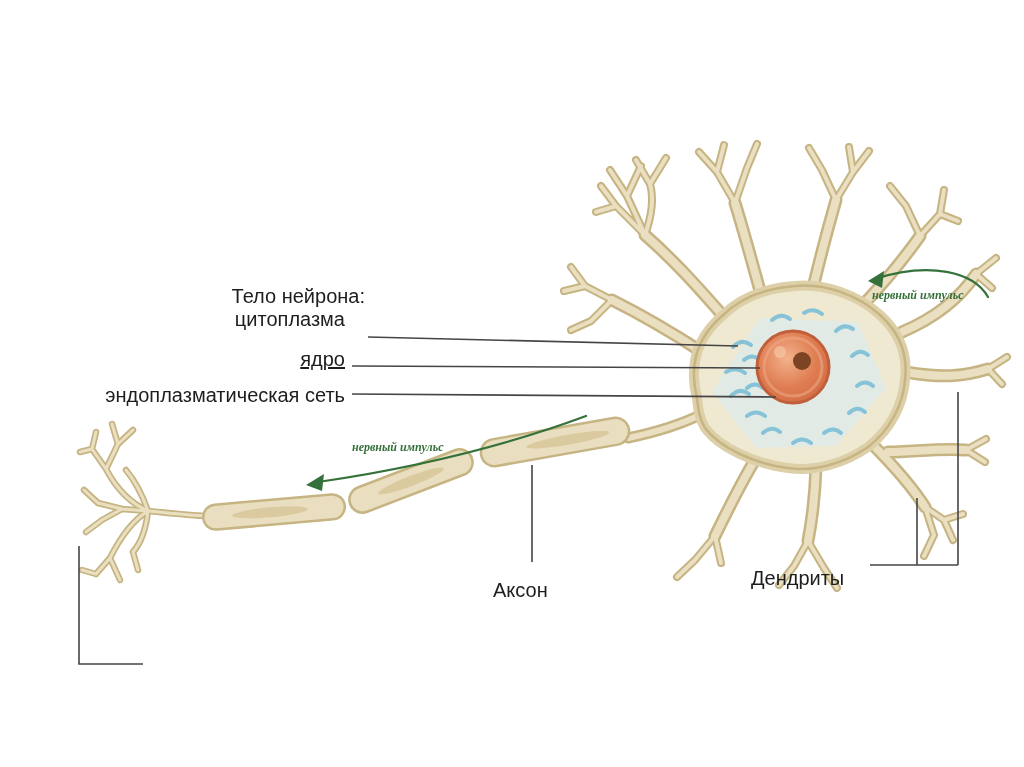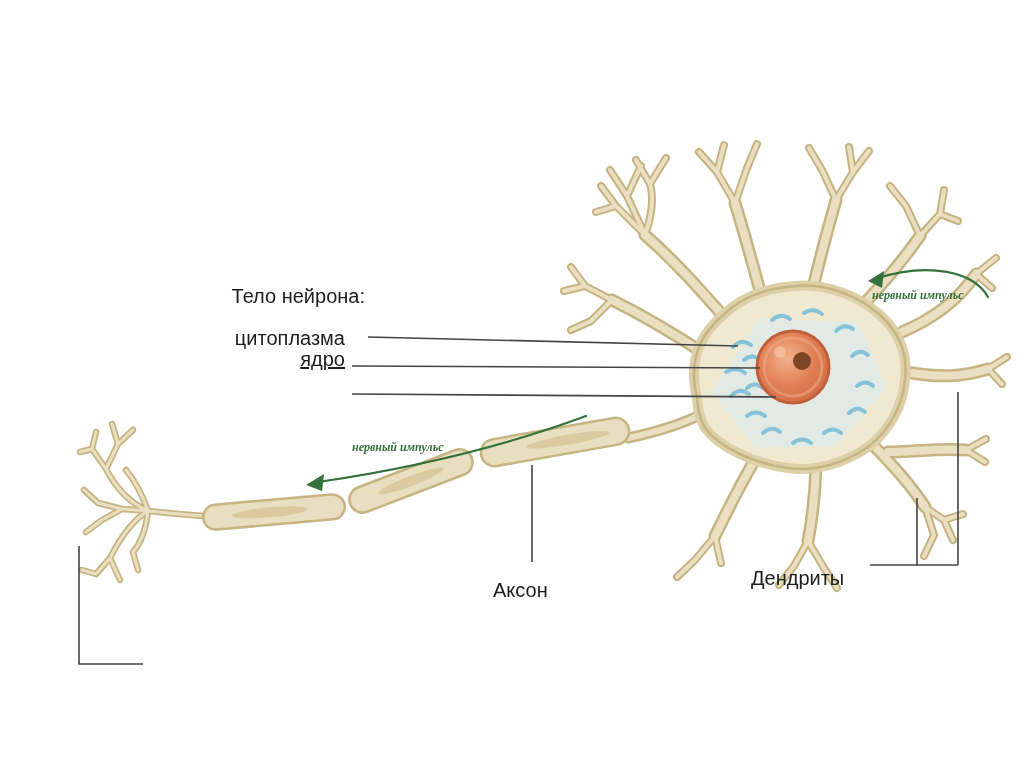--- a/index.html
+++ b/index.html
@@ -176,24 +176,25 @@
       <line class="conn" x1="352" y1="366" x2="760" y2="368"></line>
       <line class="conn" x1="352" y1="394" x2="776" y2="397"></line>
       <line class="conn" x1="532" y1="562" x2="532" y2="465"></line>
       <path class="conn" d="M 870 565 L 958 565 M 917 565 L 917 498 M 958 565 L 958 392"></path>
       <path class="conn" d="M 143 664 L 79 664 L 79 546"></path>
     </g>
   </svg>
 
   <div class="lbl" style="top:285px; right:659px;">Тело нейрона:</div>
 
-  <div class="lbl" style="top:327px; right:679px;">цитоплазма</div>
+  <div class="lbl" style="top:308px; right:679px;">цитоплазма</div>
 
   <div class="lbl" style="top:348px; right:679px;text-decoration:underline;">ядро</div>
 
+  <div class="lbl" style="top:384px; right:679px;">эндоплазматическая сеть</div>
 
   <div class="lbl" style="top:567px; left:493px;margin-top:12px;">Аксон</div>
 
   <div class="lbl" style="top:567px; left:751px;">Дендриты</div>
 
 
   <div class="impulse" style="top:288px; left:872px;">нервный импульс</div>
 
   <div class="impulse" style="top:440px; left:352px;">нервный импульс</div>
 

